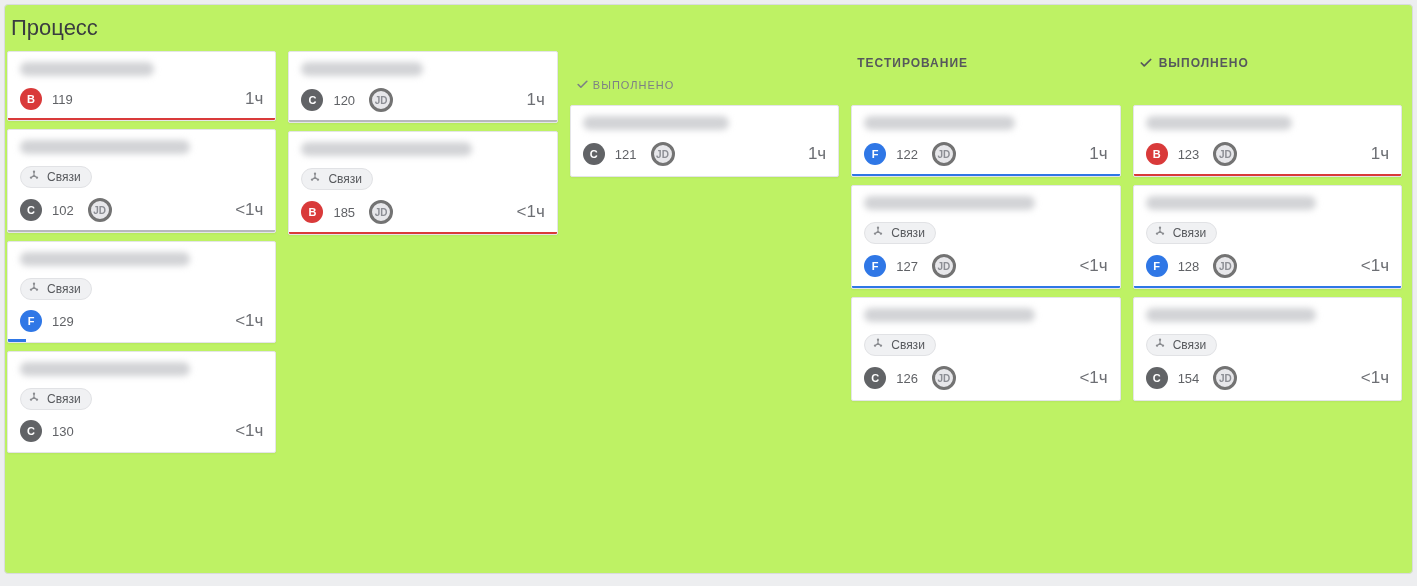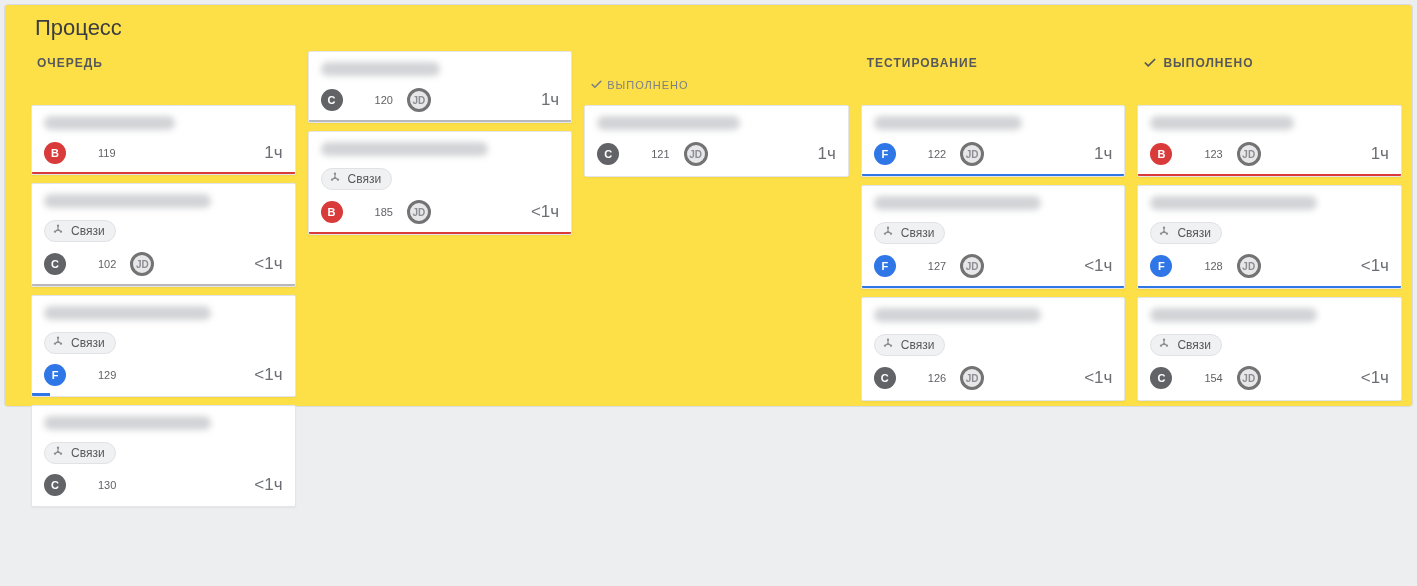--- a/index.html
+++ b/index.html
@@ -6,26 +6,26 @@
   html, body { margin: 0; padding: 0; }
   body {
     font-family: "Helvetica Neue", Arial, sans-serif;
     background: #edeef0;
     color: #2e3033;
     width: 1417px;
     height: 586px;
     overflow: hidden;
   }
   .board-wrap {
-    background: #fde047;
+    background: #bef264;
     border: 1px solid #d9dbde;
     border-radius: 4px;
     margin: 4px;
-    padding: 10px 8px 16px 24px;
-    height: 403px;
+    padding: 10px 8px 16px 0;
+    height: 570px;
   }
   .board-title {
     font-size: 22px;
     font-weight: 400;
     color: #3a3c40;
     margin: 0 6px 10px 6px;
   }
   .columns {
     display: flex;
     gap: 8px;
@@ -94,44 +94,41 @@
   .meta-row { display:flex; align-items:center; }
   .type-badge {
     width:22px; height:22px; border-radius:50%;
     color:#fff; font-size:11px; font-weight:600;
     display:flex; align-items:center; justify-content:center;
     margin-right:10px;
   }
   .type-B { background:#d93a3a; }
   .type-C { background:#616366; }
   .type-F { background:#2f77e6; }
-  .card-id { font-size:11px; color:#606266; font-weight:500;margin-left:22px; }
+  .card-id { font-size:13px; color:#606266; font-weight:500; }
   .avatar {
     width:24px; height:24px; border-radius:50%;
     border:3px solid #737373;
     background:#e7e7ea;
     color:#8c8e94; font-size:10px; font-weight:600;
     display:flex; align-items:center; justify-content:center;
     margin-left:14px;
   }
   .spacer { flex:1; }
   .est { font-size:17px; color:#6d6f74; }
 </style>
 </head>
 <body>
 
 <div class="board-wrap">
   <div class="board-title">Процесс</div>
 
   <div class="columns">
 
     <div class="col">
-      <div class="col-head tall">
-        <div class="col-title">ОЧЕРЕДЬ</div>
-      </div>
       <div class="cards">
 
         <div class="card">
           <div class="card-title" style="width:55%"></div>
           <div class="meta-row">
             <span class="type-badge type-B">B</span>
             <span class="card-id">119</span>
             <span class="spacer"></span>
             <span class="est">1ч</span>
           </div>

